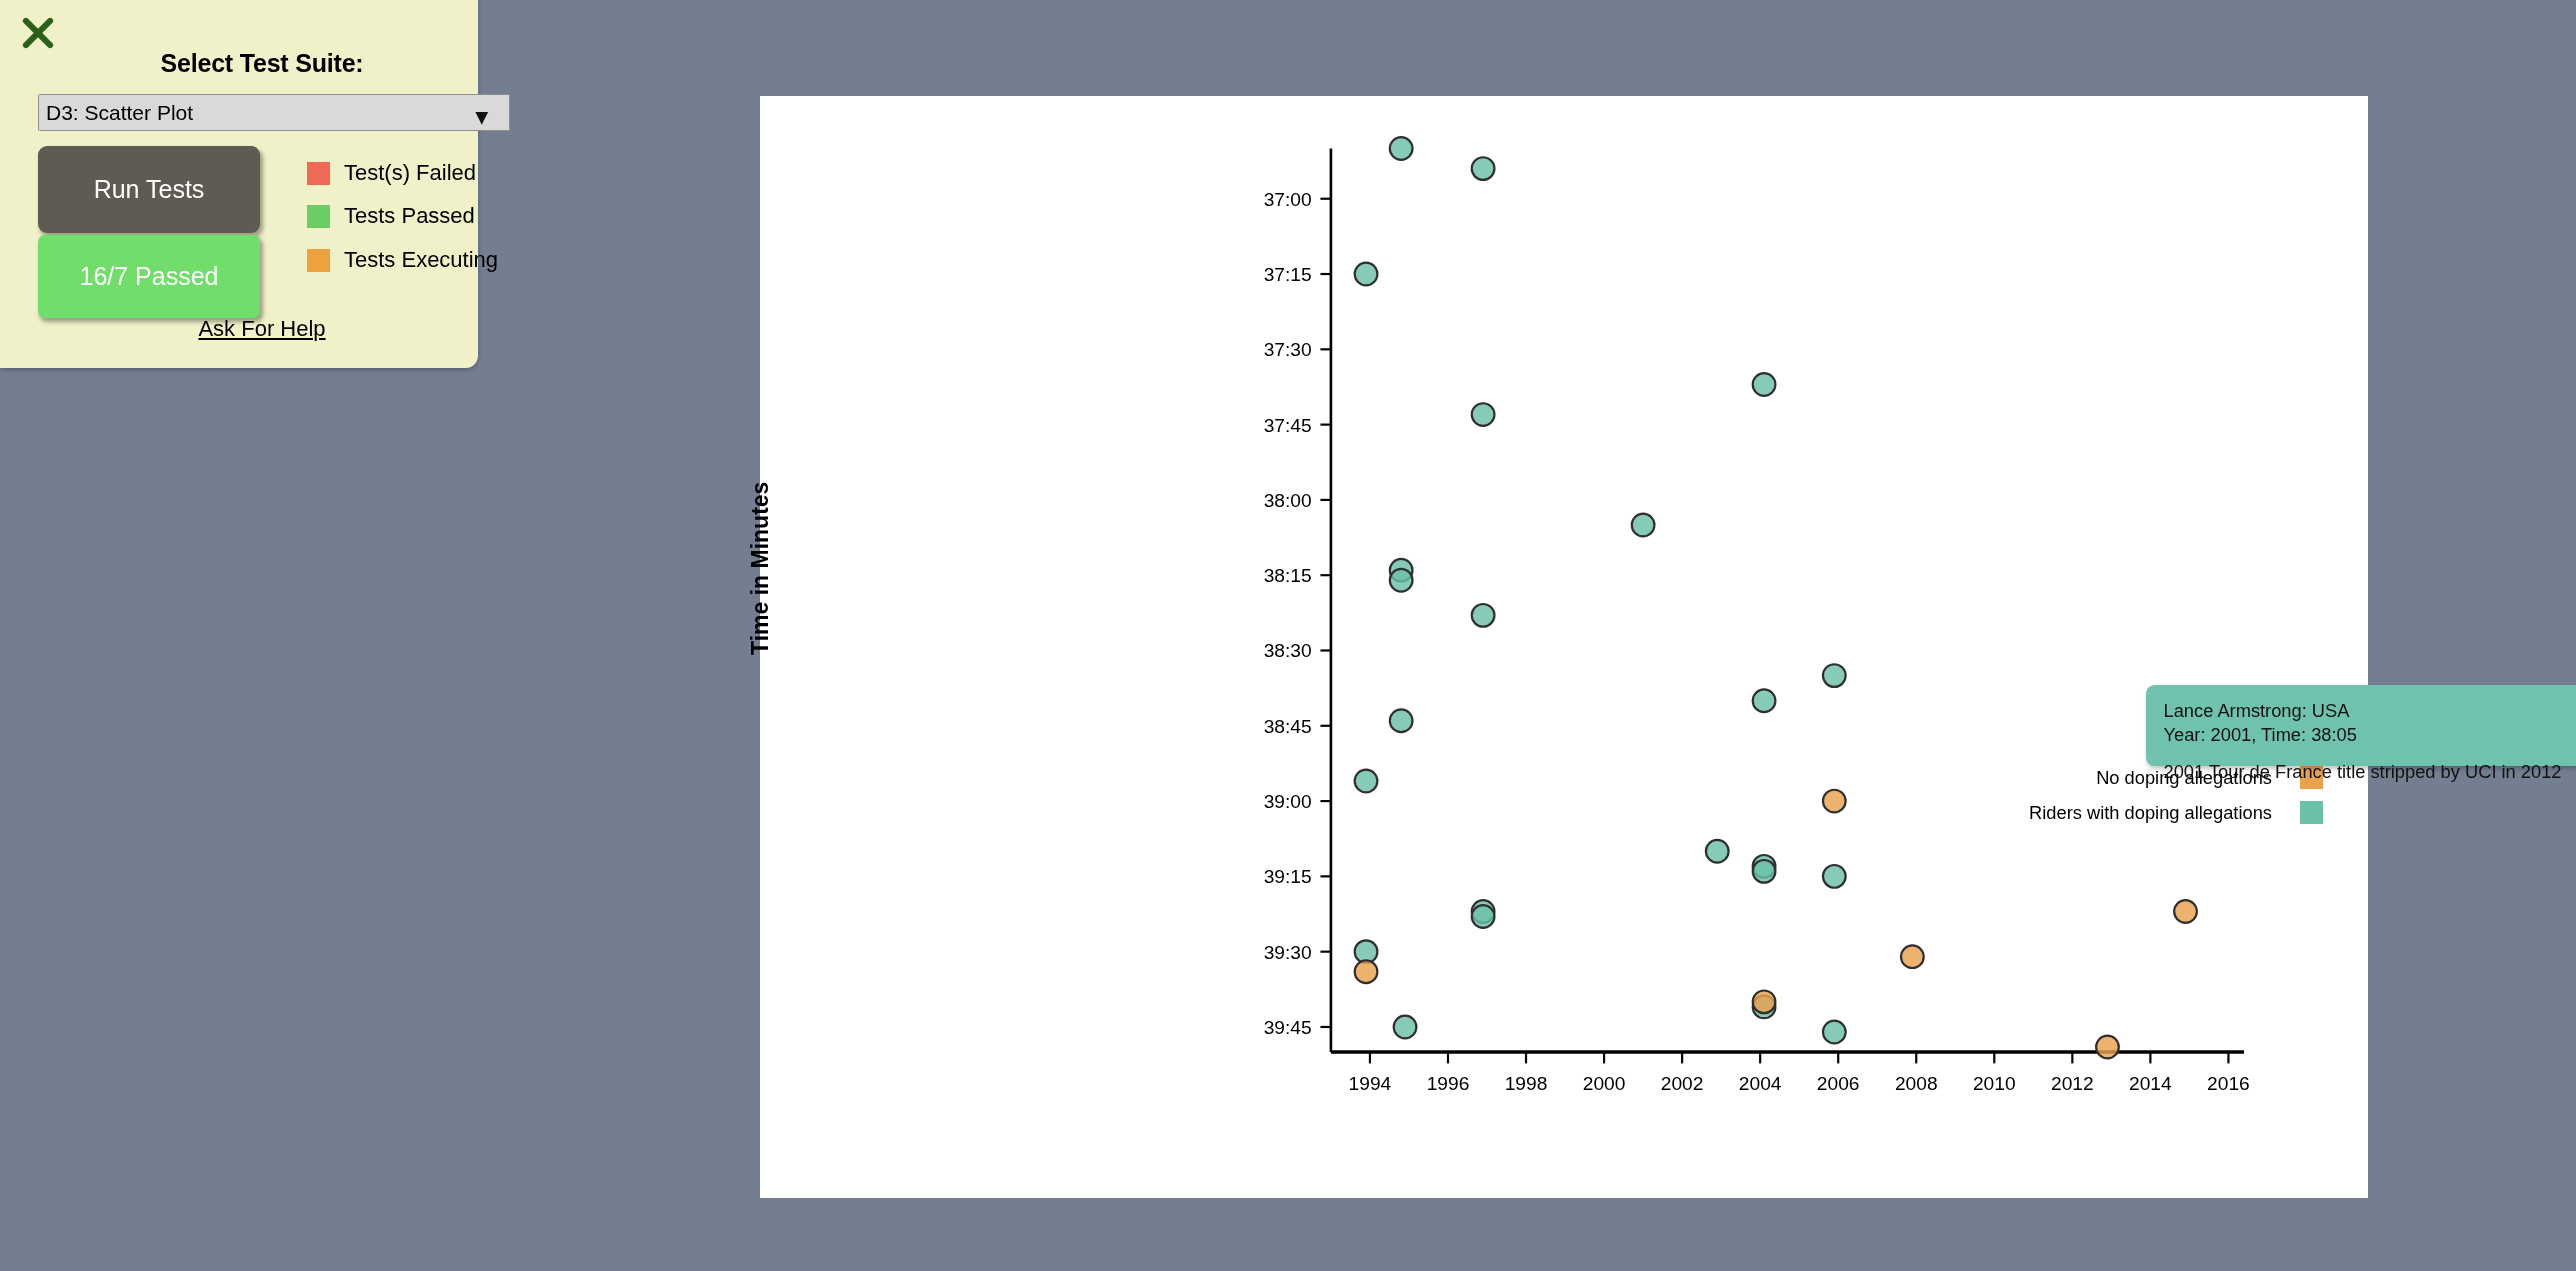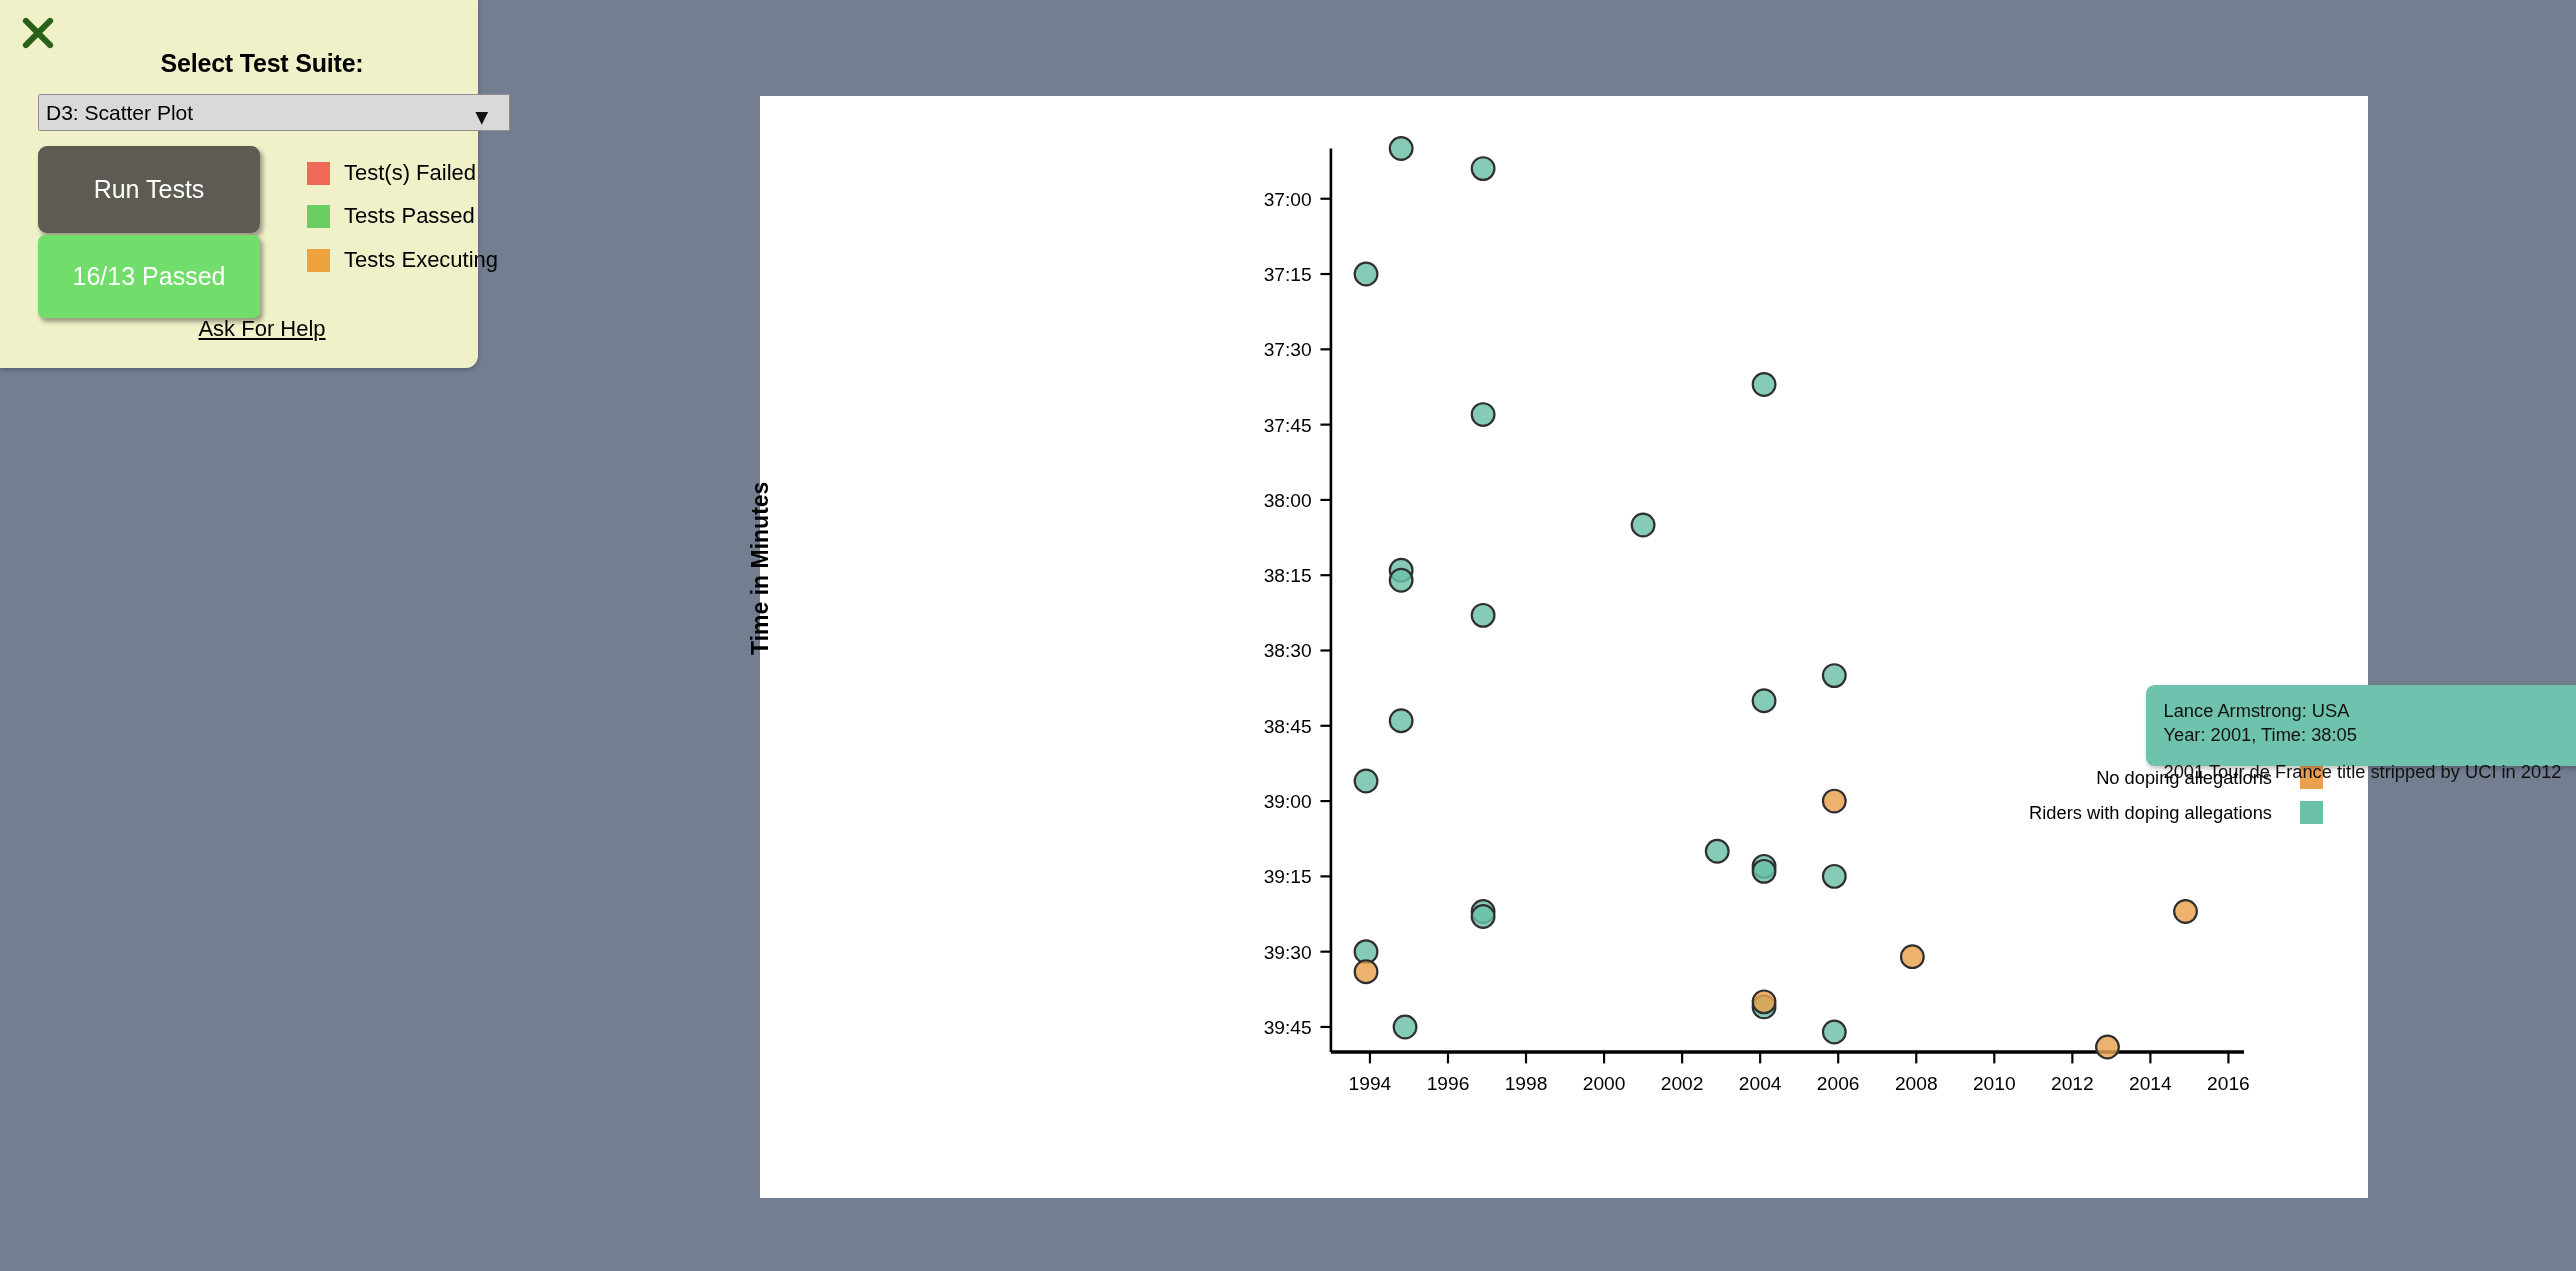--- a/index.html
+++ b/index.html
@@ -207,21 +207,21 @@
 
   <div id="suite-title">Select Test Suite:</div>
 
   <select id="suite-select">
     <option>D3: Scatter Plot</option>
   </select>
   <span id="select-chevron">▾</span>
 
   <button id="run-tests-button">Run Tests</button>
 
-  <button id="status-button">16/13 Passed</button>
+  <button id="status-button">16/7 Passed</button>
 
   <div class="legend-row" id="tp-legend-0">
     <span class="sw" style="background:#ef6a56"></span>
     <span class="lb">Test(s) Failed</span>
   </div>
   <div class="legend-row" id="tp-legend-1">
     <span class="sw" style="background:#6ace63"></span>
     <span class="lb">Tests Passed</span>
   </div>
   <div class="legend-row" id="tp-legend-2">

